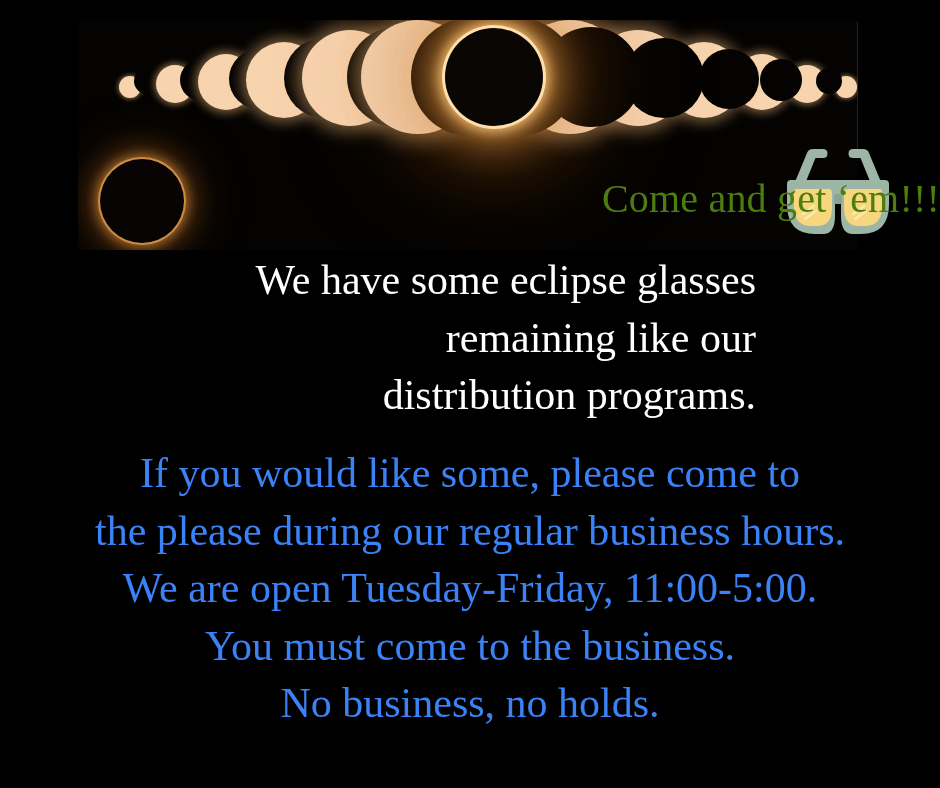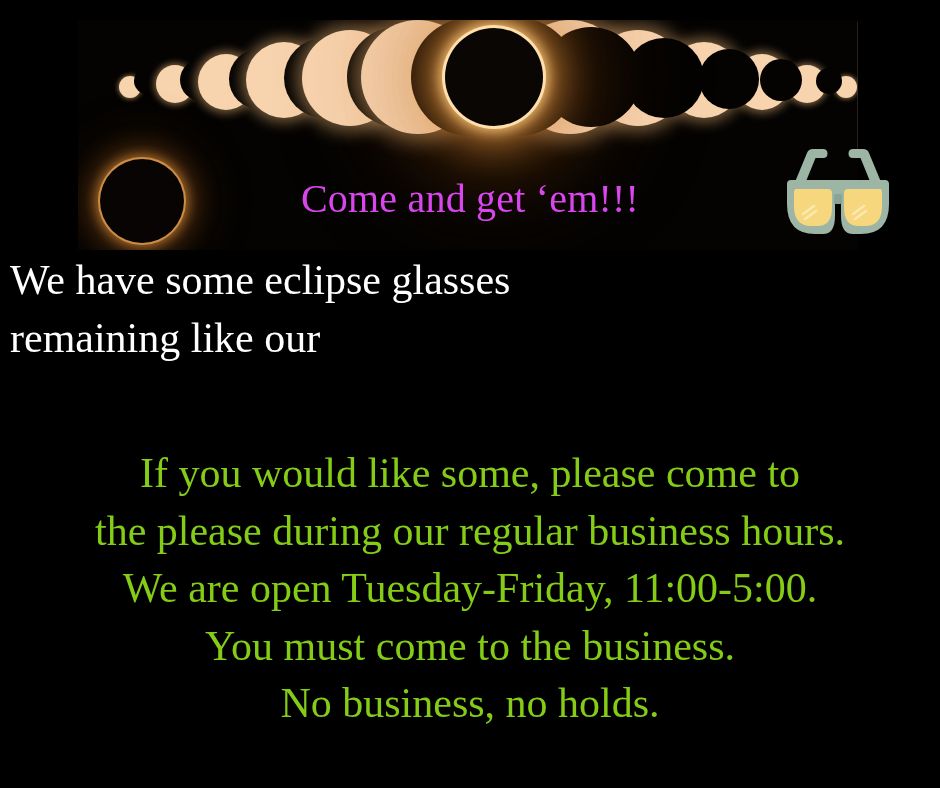--- a/index.html
+++ b/index.html
@@ -87,46 +87,45 @@
     width: 118px;
     height: 100px;
   }
 
   
   .headline {
     position: absolute;
     left: 0;
     top: 178px;
     width: 940px;
-    text-align: center;
-    color: #d946ef;
+    text-align: right;
+    color: #4d7c0f;
     font-size: 40px;
     line-height: 1.05;
     letter-spacing: 0.2px;
   }
 
   .para-a {
     position: absolute;
     left: 0;
     top: 252px;
     width: 756px;
-    text-align: left;
+    text-align: right;
     color: #ffffff;
     font-size: 42px;
     line-height: 1.37;
-    padding-left: 10px;
   }
 
   .para-b {
     position: absolute;
     left: 0;
     top: 445px;
     width: 940px;
     text-align: center;
-    color: #84cc16;
+    color: #3b82f6;
     font-size: 42px;
     line-height: 1.37;
   }
 
   .para-a .line,
   .para-b .line {
     display: block;
     white-space: nowrap;
   }
 </style>
@@ -188,20 +187,21 @@
       <path d="M24 72 L35 64 M26 77 L37 69" stroke="#fbe9ae" stroke-width="2.6" stroke-linecap="round" fill="none"></path>
       <path d="M74 72 L85 64 M76 77 L87 69" stroke="#fbe9ae" stroke-width="2.6" stroke-linecap="round" fill="none"></path>
     </svg>
   </div>
 
   <div class="headline">Come and get ‘em!!!</div>
 
   <div class="para-a" id="para-a">
       <span class="line">We have some eclipse glasses</span>
       <span class="line">remaining like our</span>
+      <span class="line">distribution programs.</span>
     </div>
 
   <div class="para-b" id="para-b">
       <span class="line">If you would like some, please come to</span>
       <span class="line">the please during our regular business hours.</span>
       <span class="line">We are open Tuesday-Friday, 11:00-5:00.</span>
       <span class="line">You must come to the business.</span>
       <span class="line">No business, no holds.</span>
     </div>
 

